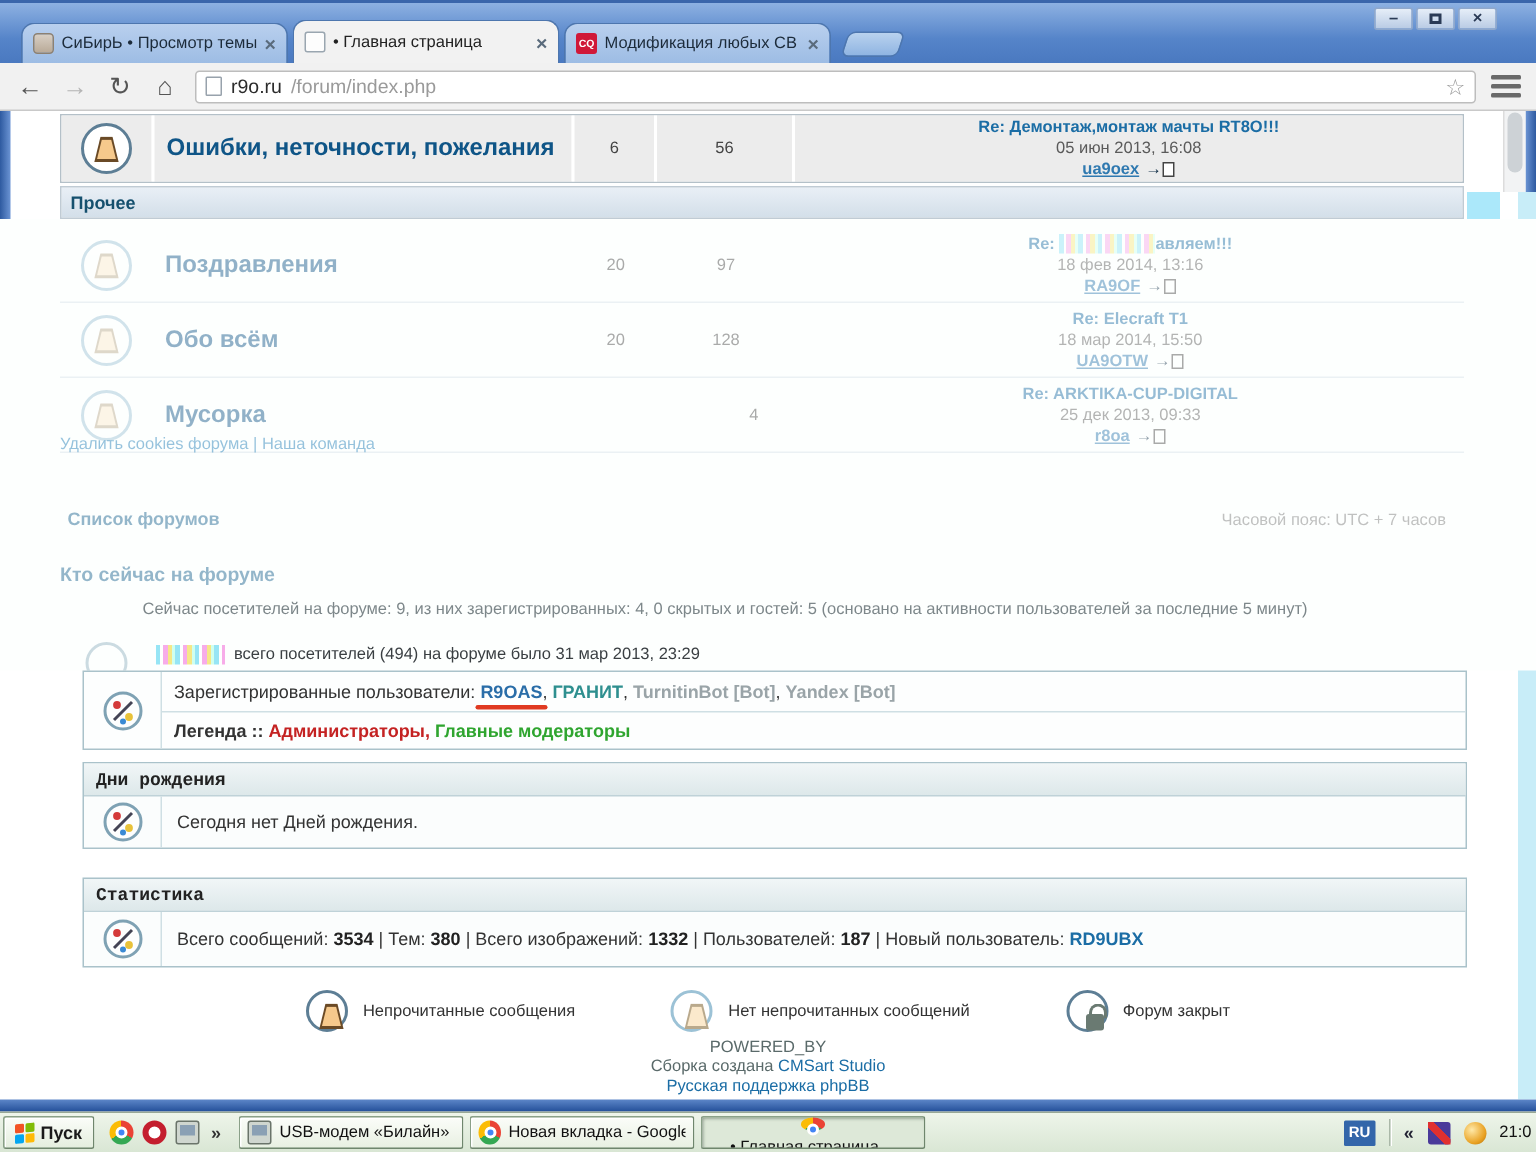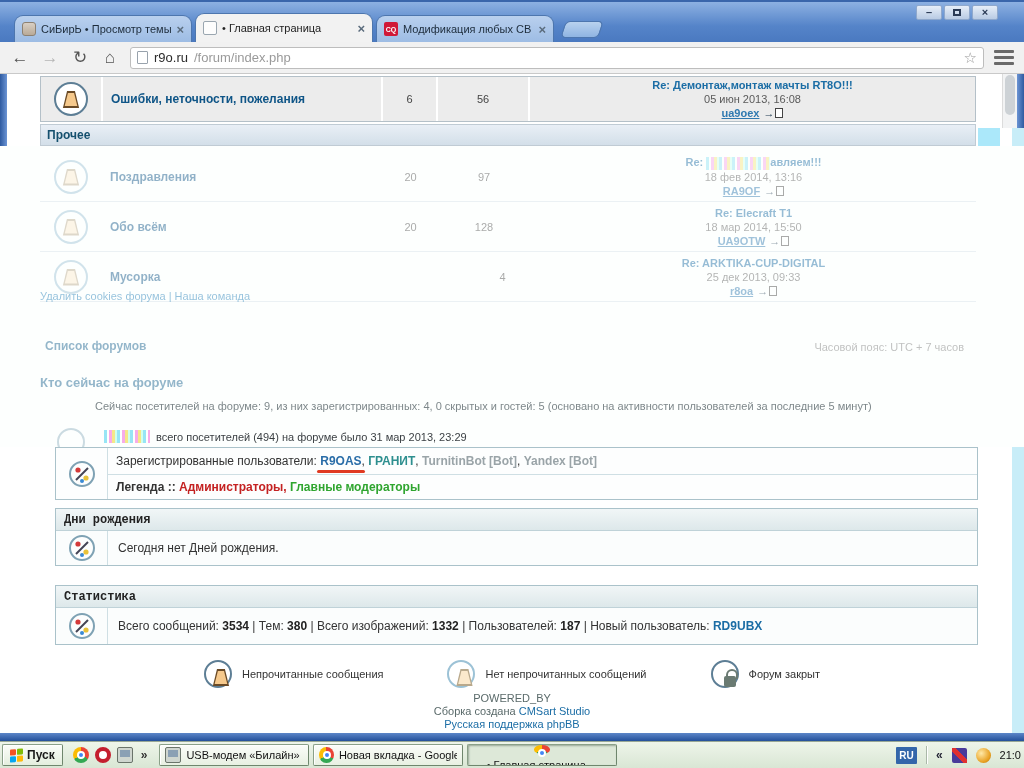--- a/index.html
+++ b/index.html
@@ -55,21 +55,21 @@
 
   
   .ftable { position:absolute; left:40px; top:2px; width:936px; border:1px solid #b4c0c8; display:flex; height:46px; }
   .cell { background:#ececec; border-left:2px solid #fff; display:flex; align-items:center; justify-content:center; }
   .cell:first-child { border-left:none; }
   .c-icon { width:60px; flex:none; }
   .c-name { flex:1; justify-content:flex-start; padding-left:8px; }
   .c-n1 { width:55px; flex:none; color:#444; }
   .c-n2 { width:92px; flex:none; color:#444; }
   .c-last { width:447px; flex:none; flex-direction:column; line-height:14px; }
-  .fname { font-size:12px; font-weight:bold; color:#0f5587; text-decoration:none; }
+  .fname { font-size:16px; font-weight:bold; color:#0f5587; text-decoration:none; }
   .lp-title { font-weight:bold; color:#1b6da5; }
   .lp-date { color:#5a5a5a; }
   .lp-user { font-weight:bold; color:#2f79b0; }
   .goicon { display:inline-flex; align-items:center; gap:1px; margin-left:4px; }
   .goicon .arr { font-weight:bold; color:#16324a; font-size:11px; }
   .goicon .pg { width:8px; height:10px; background:#fff; border:1px solid #444; }
 
   .catbar { position:absolute; left:40px; top:50px; width:936px; height:22px;
     background:linear-gradient(#e9eff6,#d3dfe9); border:1px solid #c0cbd4; display:flex; align-items:center;
     padding-left:6px; font-size:12px; font-weight:bold; color:#15506e; }
@@ -79,21 +79,21 @@
   .dim { opacity:.45; }
   .ft2 { position:absolute; left:40px; top:6px; width:936px; }
   .frow { display:flex; height:50px; border-bottom:1px solid #d7e2e8; }
   .frow .cell { background:transparent; border-left:2px solid transparent; }
   .links-line { position:absolute; left:40px; top:144px; font-size:11px; color:#1a7ab5; }
   .links-line a { color:#1a7ab5; text-decoration:none; }
   .breadcrumb { position:absolute; left:45px; top:193px; font-size:12px; font-weight:bold; color:#145e8c; }
   .timezone { position:absolute; right:60px; top:195px; font-size:11px; color:#777; }
   .who-header { position:absolute; left:40px; top:229px; font-size:13px; font-weight:bold; color:#145e8c; }
   .now-line { position:absolute; left:95px; top:254px; width:868px; color:#5e6a6e; line-height:13px; opacity:.8; }
-  .record-line { position:absolute; left:104px; top:284px; color:#2a2f33; opacity:.92; display:flex; align-items:center; }
+  .record-line { position:absolute; left:104px; top:284px; color:#2a2f33; opacity:.92; display:flex; }
   .glitch { display:inline-block; height:13px; vertical-align:middle;
     background:repeating-linear-gradient(90deg,#8fe3f5 0 3px,#fff 3px 5px,#f7a6e8 5px 8px,#f5e67e 8px 11px,#cfe 11px 13px); }
   .g1 { width:64px; } .g2 { width:46px; margin-right:6px; }
   .ghost-icon { position:absolute; left:57px; top:282px; width:28px; height:28px; border:2px solid #8fb0c0;
     border-radius:50%; opacity:.45; background:#fff; }
 
   
   .cicon { width:34px; height:34px; border:2px solid #5d7e95; border-radius:50%; background:#fff; position:relative; }
   .cicon::before { content:""; position:absolute; left:6px; top:7px; width:18px; height:17px; background:#6a4a26;
     clip-path:polygon(28% 0,72% 0,95% 100%,5% 100%); }

